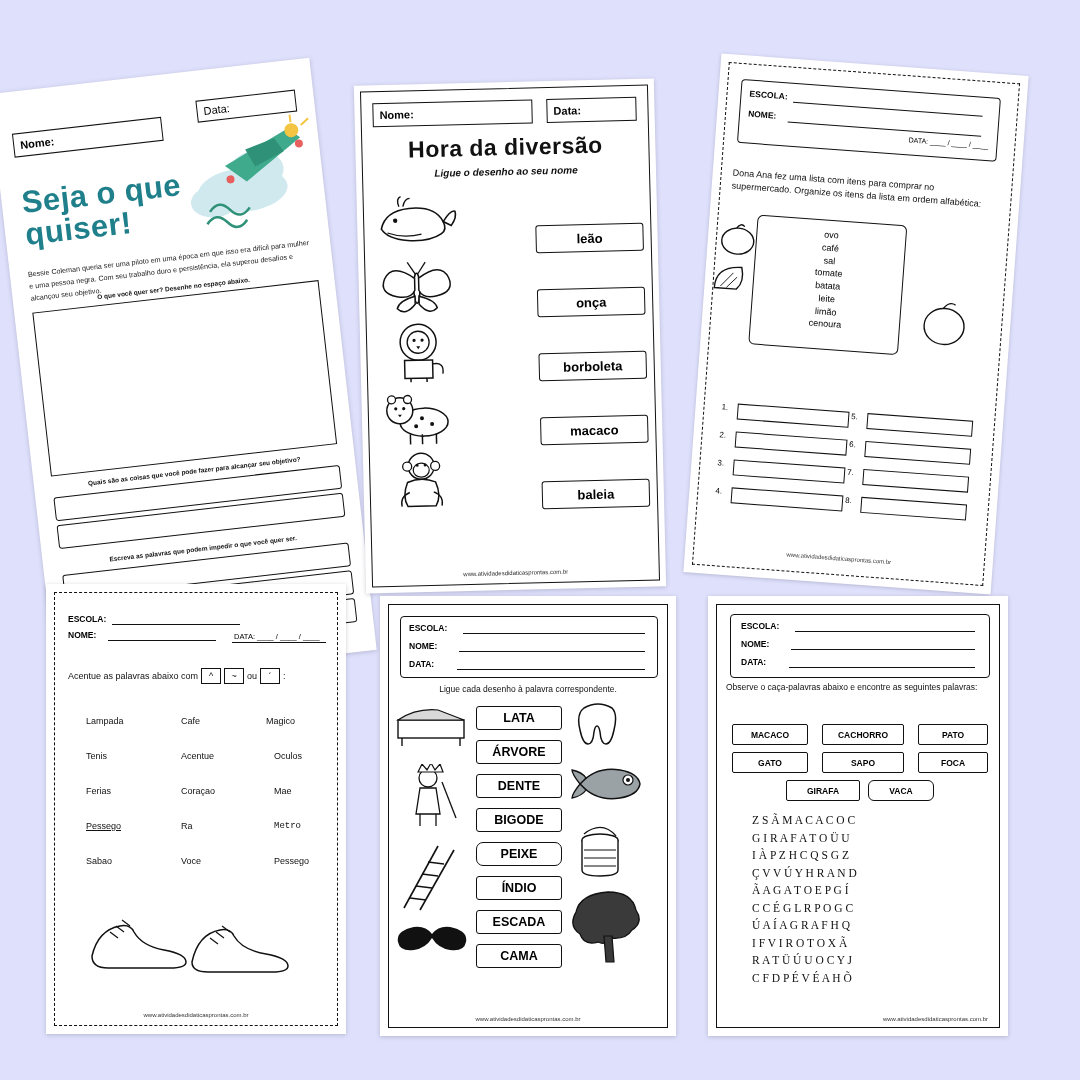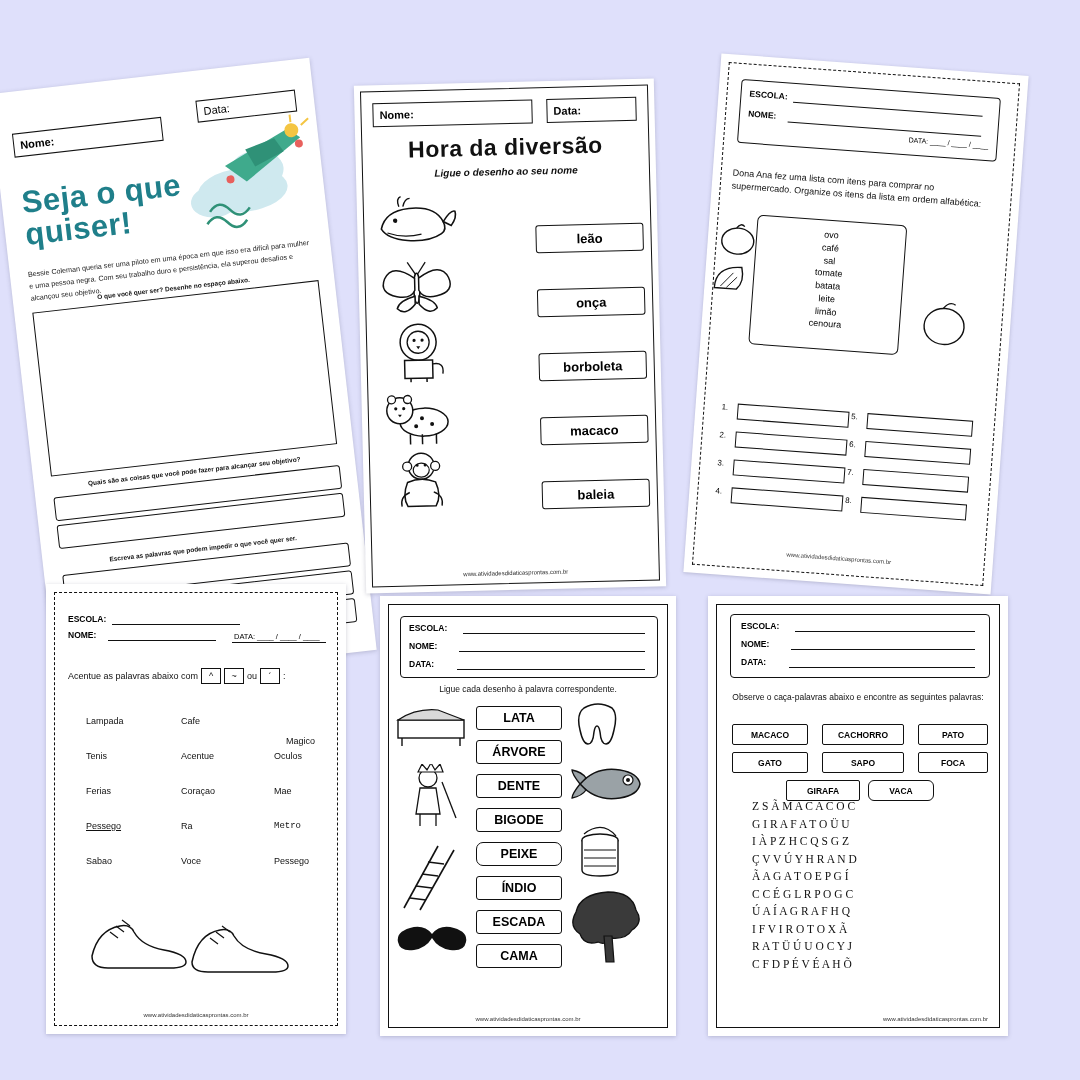--- a/index.html
+++ b/index.html
@@ -140,28 +140,28 @@
     position:absolute;left:96px;width:86px;height:24px;font-size:12.5px;
   }
   #sheet5 .pic-l{position:absolute;left:14px;width:76px;}
   #sheet5 .pic-r{position:absolute;left:190px;width:76px;}
 
   
   #sheet6{
     left:708px;top:596px;width:300px;height:440px;
   }
   #sheet6 .s6-instr{
-    position:absolute;top:96px;left:18px;width:264px;text-align:center;font-size:8.5px;color:#111;line-height:1.4;
+    position:absolute;top:86px;left:18px;width:264px;text-align:left;font-size:8.5px;color:#111;line-height:1.4;
   }
   #sheet6 .wordchip{
     position:absolute;height:19px;border:1px solid #111;border-radius:2px;
     display:flex;align-items:center;justify-content:center;font-size:8.5px;font-weight:bold;
   }
   #sheet6 .grid{
-    position:absolute;left:44px;top:202px;width:212px;
+    position:absolute;left:44px;top:216px;width:212px;
     font-family:"Liberation Serif", serif;font-size:11.5px;
     letter-spacing:0;line-height:17.5px;color:#111;
   }
   #sheet6 .grow{display:flex;justify-content:space-between;}
 
   .hdr-label{font-size:8.5px;font-weight:bold;}
 </style>
 </head>
 <body>
 
@@ -389,21 +389,21 @@
   <div class="wcol" style="left:40px;top:202px;">Ferias</div>
   <div class="wcol" style="left:40px;top:237px;text-decoration:underline;">Pessego</div>
   <div class="wcol" style="left:40px;top:272px;">Sabao</div>
 
   <div class="wcol" style="left:135px;top:132px;">Cafe</div>
   <div class="wcol" style="left:135px;top:167px;">Acentue</div>
   <div class="wcol" style="left:135px;top:202px;">Coraçao</div>
   <div class="wcol" style="left:135px;top:237px;">Ra</div>
   <div class="wcol" style="left:135px;top:272px;">Voce</div>
 
-  <div class="wcol" style="left:240px;top:132px;margin-top:20px;">Magico</div>
+  <div class="wcol" style="left:220px;top:132px;">Magico</div>
   <div class="wcol" style="left:228px;top:167px;">Oculos</div>
   <div class="wcol" style="left:228px;top:202px;">Mae</div>
   <div class="wcol" style="left:228px;top:237px;font-family:Liberation Mono, monospace;">Metro</div>
   <div class="wcol" style="left:228px;top:272px;">Pessego</div>
 
   <div style="position:absolute;left:36px;top:306px;">
     <svg width="230" height="92" viewBox="0 0 230 92">
       <path d="M10 66 q6 -26 28 -30 q10 -2 14 6 q8 14 30 18 q22 4 22 12 q0 6 -16 6 h-62 q-16 0 -16 -12 z" fill="#fff" stroke="#111" stroke-width="1.5"></path>
       <path d="M28 42 l8 6 M34 36 l8 6 M40 30 l8 6" stroke="#111" stroke-width="1.2"></path>
       <path d="M110 72 q6 -28 28 -32 q10 -2 14 6 q8 14 32 18 q22 4 22 12 q0 6 -16 6 h-64 q-16 0 -16 -10 z" fill="#fff" stroke="#111" stroke-width="1.5"></path>

